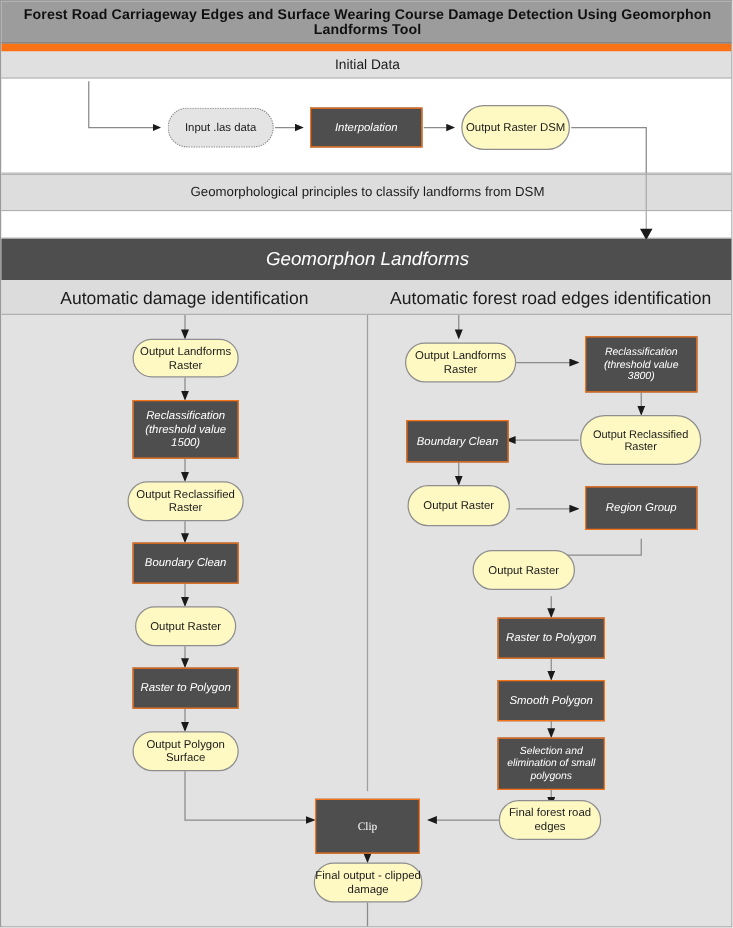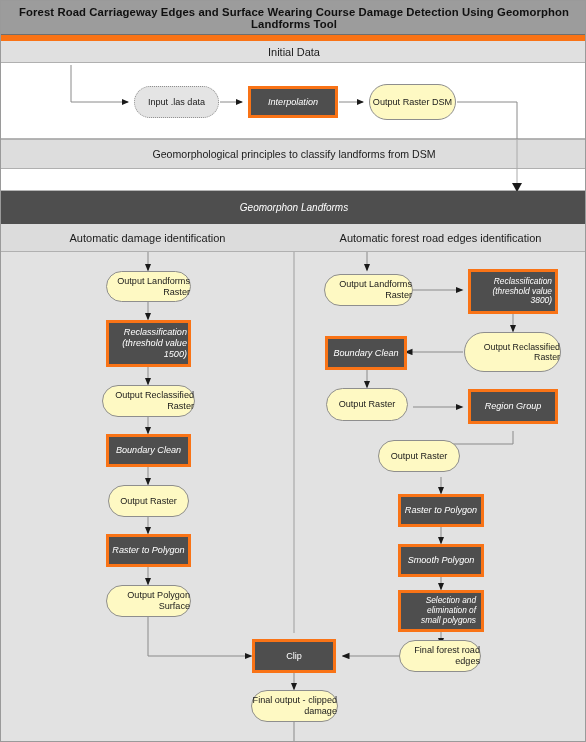--- a/index.html
+++ b/index.html
@@ -27,49 +27,49 @@
   .band-geomorpho{
     top:138px;height:30px;background:#dddddd;
     border-top:1px solid #b0b0b0;border-bottom:1px solid #b0b0b0;
     font-size:10.6px;color:#1b1b1b;
   }
   .band-gap{
     top:168px;height:22px;background:#ffffff;border-bottom:1px solid #b5b5b5;
   }
   .band-landforms{
     top:190px;height:33px;background:#4e4e4e;
-    font-size:10px;color:#ffffff;font-style:italic;
+    font-size:15px;color:#ffffff;font-style:italic;
   }
   .band-cols{
     top:223px;height:28px;background:#dcdcdc;border-bottom:1px solid #b0b0b0;
   }
   .col-head{
     position:absolute;top:223px;height:28px;
     display:flex;align-items:center;justify-content:center;
-    font-size:11px;color:#1b1b1b;box-sizing:border-box;
+    font-size:14px;color:#1b1b1b;box-sizing:border-box;
   }
   #colHeadLeft{left:0;width:293px;}
   #colHeadRight{left:293px;width:293px;}
 
   
   #flow{position:absolute;left:0;top:251px;width:586px;height:491px;background:#e2e2e2;}
   #wires{position:absolute;left:0;top:0;width:586px;height:491px;}
 
   
   .node{
     position:absolute;box-sizing:border-box;
-    display:flex;align-items:center;justify-content:center;text-align:right;
+    display:flex;align-items:center;justify-content:center;text-align:center;
     line-height:1.18;
   }
   .oval{
     background:#fef9c3;border:1px solid #8e8e8e;border-radius:24px;
     color:#1a1a1a;font-size:9.1px;
   }
   .proc{
-    background:#4e4e4e;border:3px solid #f97316;
+    background:#4e4e4e;border:1px solid #f97316;
     color:#ffffff;font-size:9.1px;font-style:italic;
   }
   .dashed{border:1px dotted #8e8e8e;}
   .topnode{position:absolute;box-sizing:border-box;
     display:flex;align-items:center;justify-content:center;text-align:center;line-height:1.2;}
 </style>
 </head>
 <body>
 
 <div id="page">
@@ -179,18 +179,18 @@
     <div class="node oval" style="left:463px;top:80px;width:97px;height:40px;font-size:8.8px;">Output Reclassified Raster</div>
     <div class="node proc" style="left:324px;top:84px;width:82px;height:34px;">Boundary Clean</div>
     <div class="node oval" style="left:325px;top:136px;width:82px;height:33px;">Output Raster</div>
     <div class="node proc" style="left:467px;top:137px;width:90px;height:35px;">Region Group</div>
     <div class="node oval" style="left:377px;top:188px;width:82px;height:32px;">Output Raster</div>
     <div class="node proc" style="left:397px;top:242px;width:86px;height:33px;">Raster to Polygon</div>
     <div class="node proc" style="left:397px;top:292px;width:86px;height:33px;">Smooth Polygon</div>
     <div class="node proc" style="left:397px;top:338px;width:86px;height:42px;padding:0 5px;font-size:8.3px;">Selection and elimination of small polygons</div>
     <div class="node oval" style="left:398px;top:388px;width:82px;height:32px;">Final forest road edges</div>
 
-    <div class="node proc" style="left:251px;top:387px;width:84px;height:34px;font-style:normal;">Clip</div>
+    <div class="node proc" style="left:251px;top:387px;width:84px;height:44px;font-style:normal;font-family:Liberation Serif, serif;">Clip</div>
     <div class="node oval" style="left:250px;top:438px;width:87px;height:32px;">Final output - clipped damage</div>
 
   </div>
 
 </div>
 
 </body></html>

